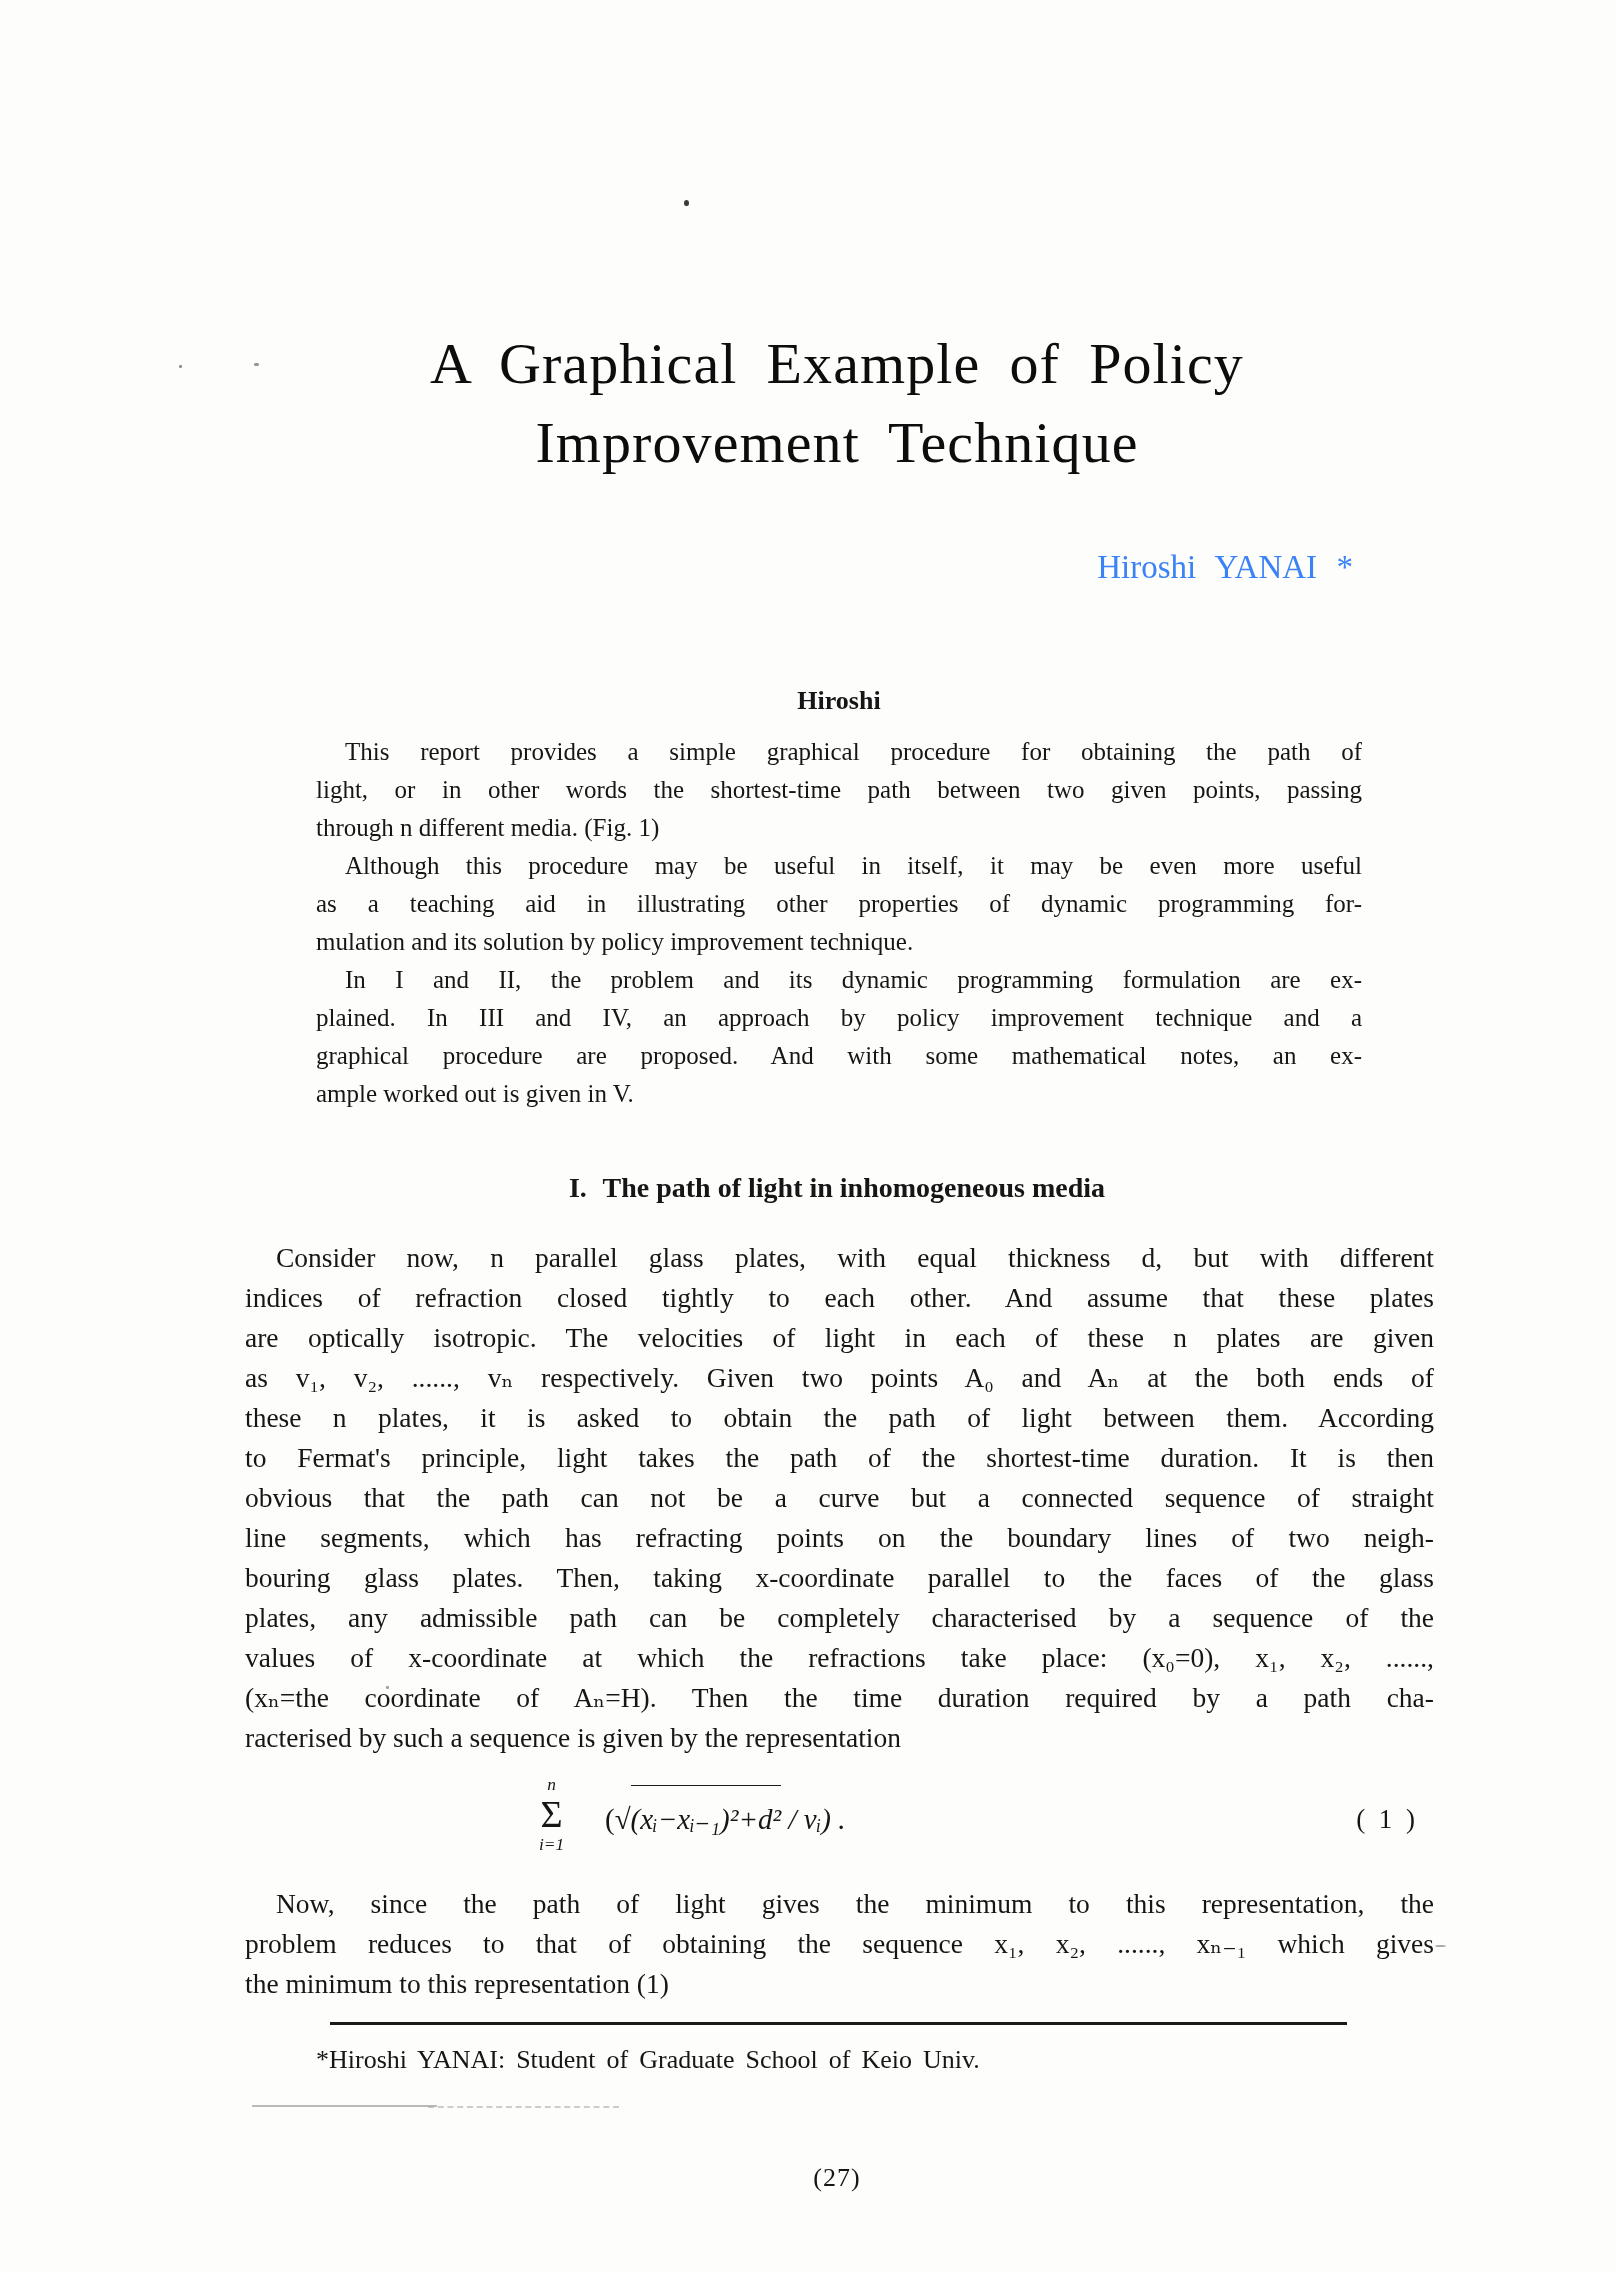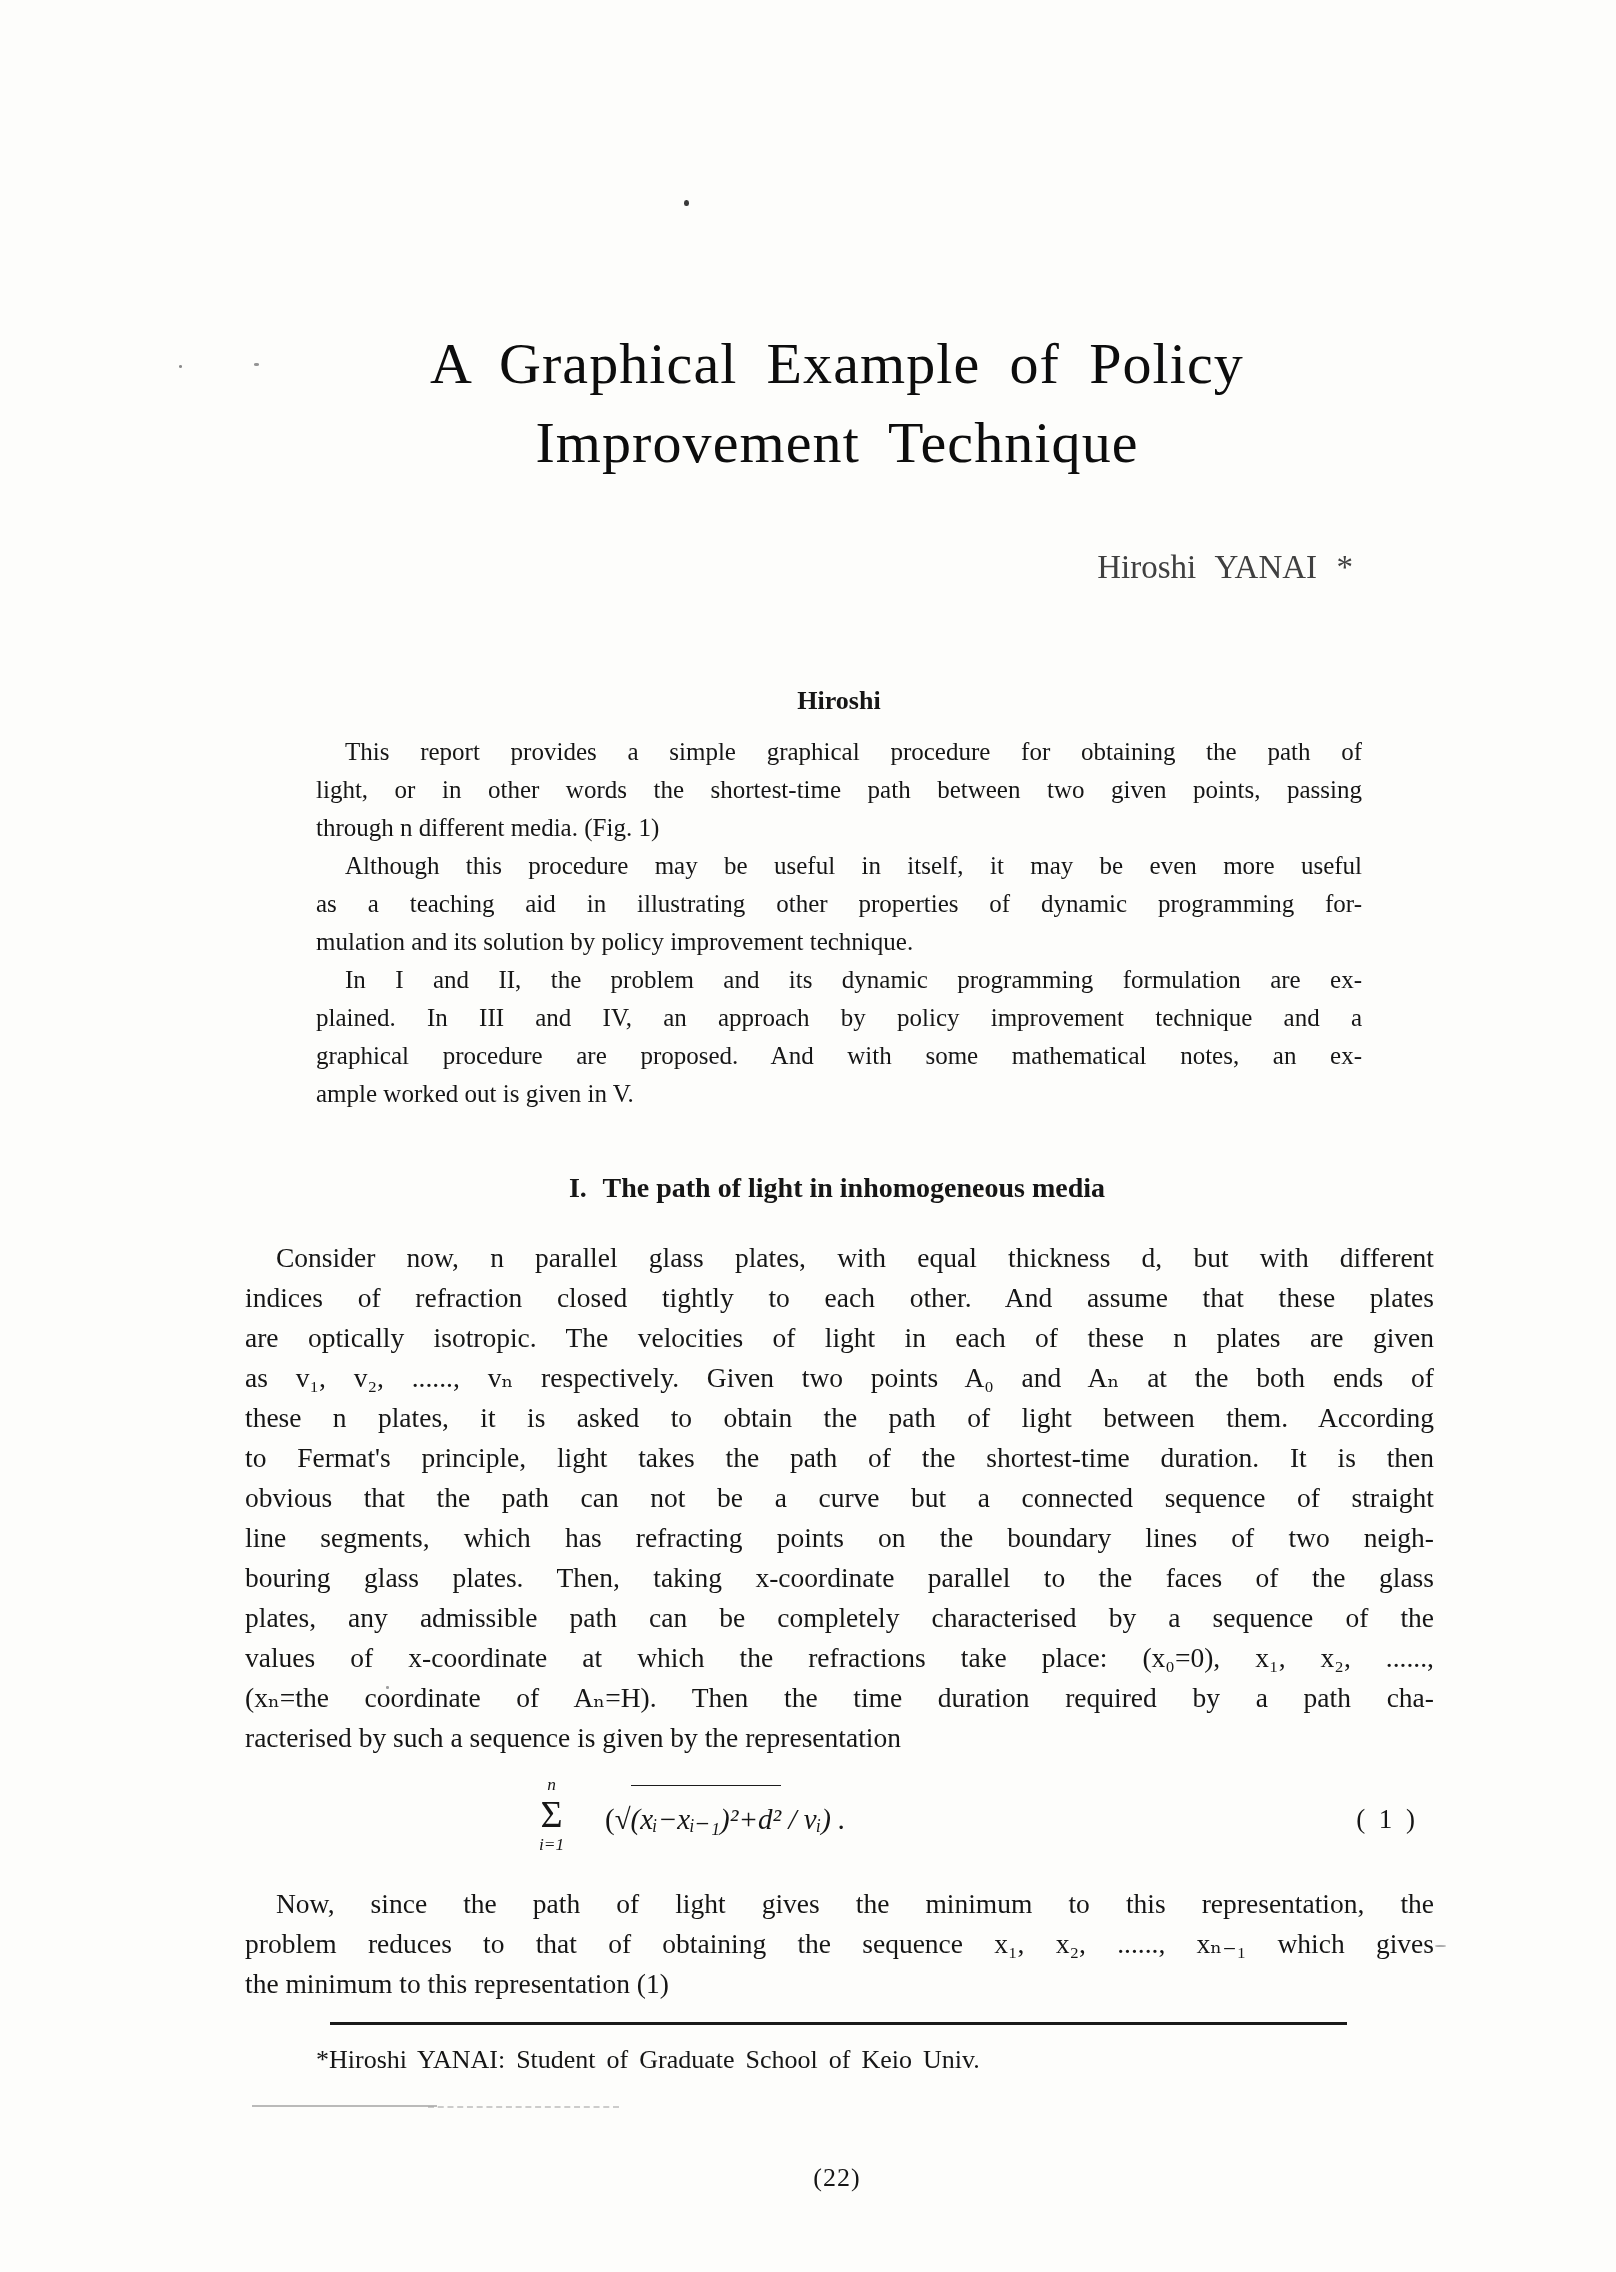--- a/index.html
+++ b/index.html
@@ -19,21 +19,21 @@
   }
   .title-1 { top:336px; }
   .title-2 { top:415px; }
   .received {
     position:absolute; left:241px; width:1192px; top:494px;
     text-align:center; font-size:24px; word-spacing:9px;
   }
   .author {
     position:absolute; left:241px; width:1192px; top:549px;
     box-sizing:border-box; padding-right:80px;
-    text-align:right; font-size:33px; word-spacing:11.2px; color:#404040;
+    text-align:right; font-size:33px; word-spacing:11.2px; color:#3b82f6;
   }
   .abs-head {
     position:absolute; left:316px; width:1046px; top:686px;
     text-align:center; font-weight:700; font-size:26px;
   }
   .abstract { position:absolute; left:316px; top:733px; width:1046px; font-size:25px; }
   .aline {
     height:38px; line-height:38px; overflow:hidden;
     text-align:justify; text-align-last:justify; -moz-text-align-last:justify;
   }
@@ -137,16 +137,16 @@
     <div class="bline indent">Now, since the path of light gives the minimum to this representation, the</div>
     <div class="bline">problem reduces to that of obtaining the sequence x₁, x₂, ......, xₙ₋₁ which gives</div>
     <div class="bline last">the minimum to this representation (1)</div>
   </div>
 
   <div class="footrule"></div>
   <div class="footnote">*Hiroshi YANAI:  Student of Graduate School of Keio Univ.</div>
   <div class="smudge-a"></div>
   <div class="smudge-b"></div>
 
-  <div class="pagenum">(22)</div>
+  <div class="pagenum">(27)</div>
 
 </div>
 
 
 </body></html>

